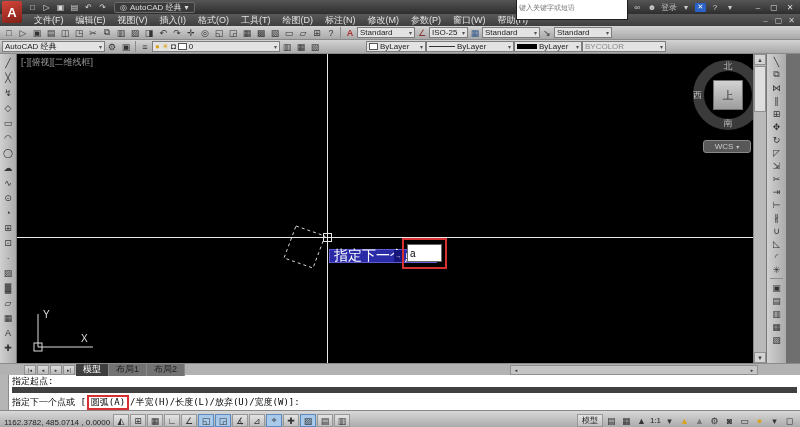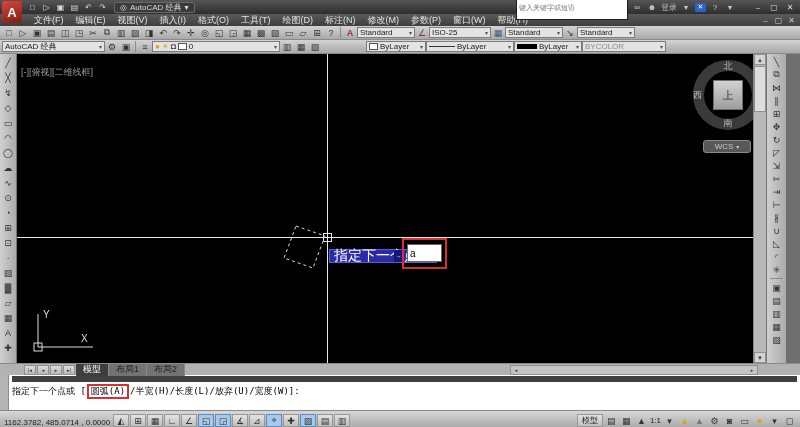--- a/index.html
+++ b/index.html
@@ -47,21 +47,21 @@
   .vscroll{width:13px;flex:0 0 13px;background:#b9b9b9;display:flex;flex-direction:column;align-items:stretch;border-left:1px solid #8a8a8a}
   .sbtn{height:11px;background:#d4d4d4;border:1px solid #909090;font-size:6px;color:#444;display:flex;align-items:center;justify-content:center}
   .sthumb{height:46px;background:#dedede;border:1px solid #909090;margin-top:1px}
   .strack{flex:1}
   .mod-tb{width:20px;border-left:1px solid #777;flex:0 0 20px}
   .mod-tb .tbtn{height:13px}
   .right-fill{width:14px;flex:0 0 14px;background:#6f6f6f}
   .hsep{width:13px;height:1px;background:#8b8b8b;margin:2px 0}
 
   
-  .vp-label{position:absolute;left:4px;top:12px;color:#9a9a9a;font-size:9px}
+  .vp-label{position:absolute;left:4px;top:2px;color:#9a9a9a;font-size:9px}
   .ch-h{position:absolute;left:0;right:0;top:183px;height:1px;background:#e8e8e8}
   .ch-v{position:absolute;top:0;bottom:0;left:310px;width:1px;background:#e8e8e8}
   .pickbox{position:absolute;left:306px;top:179px;width:9px;height:9px;border:1px solid #e8e8e8}
   .preview-svg{position:absolute;inset:0;width:100%;height:100%}
   .dyn-label{position:absolute;left:312px;top:195px;height:14px;background:#2b2ba8;border:1px solid #5c5ccf;color:#fff;font-size:14px;display:flex;align-items:center;padding:0 4px;white-space:nowrap}
   .dyn-key{position:absolute;left:377px;top:196px;width:9px;height:12px;background:#15157a;color:#fff;font-size:6px;display:flex;align-items:center;justify-content:center}
   .red-rect{position:absolute;left:385px;top:184px;width:45px;height:31px;border:2px solid #d83030}
   .dyn-input{position:absolute;left:390px;top:190px;width:35px;height:18px;background:#fff;border:1px solid #666;font-size:10px;color:#000;padding:0 2px;font-family:inherit}
 
   .viewcube{position:absolute;left:676px;top:6px;width:70px;height:70px}
@@ -257,21 +257,21 @@
           <span>?</span>
         </div>
       </div>
     <div class="sep"></div>
     <span class="tbtn" style="color:#a33;font-weight:bold">A</span>
     <div class="combo" style="width:58px">
       <span>Standard</span>
       <span class="arrow">▾</span>
     </div>
     <span class="tbtn" style="color:#833">∠</span>
-    <div class="combo" style="width:62px">
+    <div class="combo" style="width:39px">
       <span>ISO-25</span>
       <span class="arrow">▾</span>
     </div>
     <span class="tbtn" style="color:#335a8a">▦</span>
     <div class="combo" style="width:58px">
       <span>Standard</span>
       <span class="arrow">▾</span>
     </div>
     <span class="tbtn">↘</span>
     <div class="combo" style="width:58px">
@@ -558,20 +558,21 @@
     <div class="hscroll">
       <span class="ar">◂</span>
       <span class="tr"></span>
       <span class="ar">▸</span>
     </div>
   </div>
 
   <div class="cmd">
     <div class="cmd-gutter"></div>
     <div class="cmd-body">
+      <div class="cmd-line">指定起点:</div>
       <div class="cmd-line cmd-input">
         <span>指定下一个点或 [</span><span class="redbox"><span>圆弧(A)</span></span><span>/半宽(H)/长度(L)/放弃(U)/宽度(W)]:</span>
       </div>
     </div>
   </div>
 
   <div class="statusbar">
     <span class="coords">1162.3782, 485.0714 , 0.0000</span>
     <div style="display:flex;gap:1px">
 

